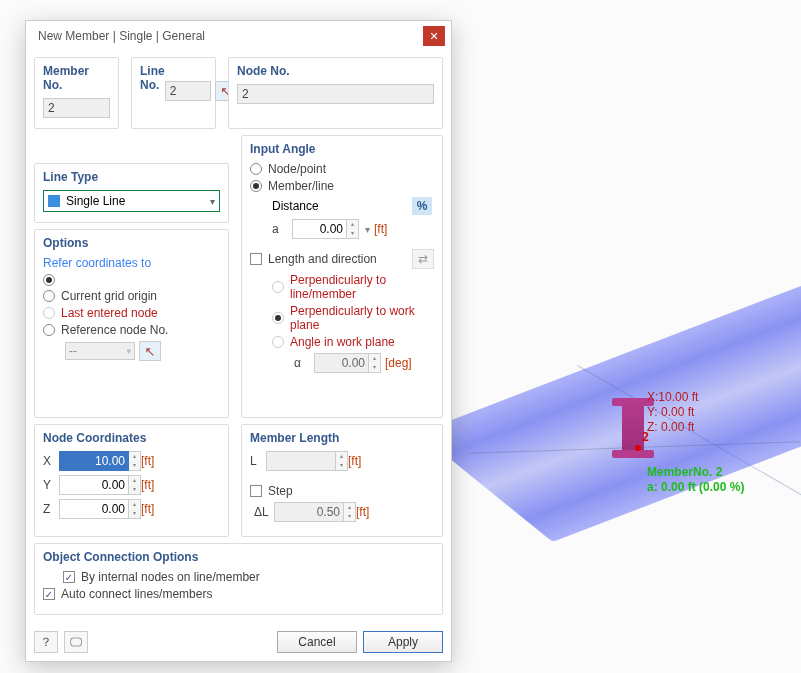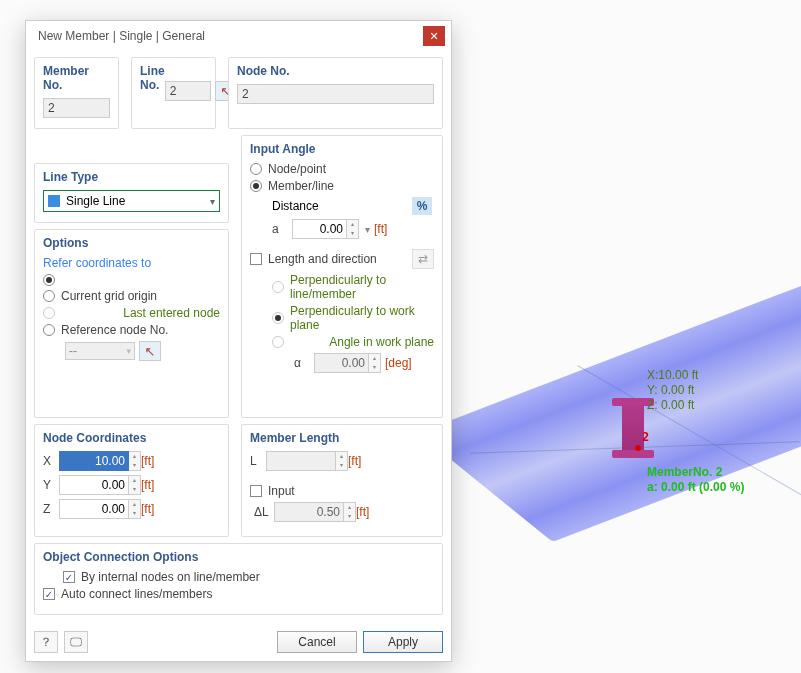--- a/index.html
+++ b/index.html
@@ -7,21 +7,21 @@
 
 
 .viewport { position: absolute; inset: 0; background: #fbfbfb; }
 .beam { position: absolute; width: 460px; height: 150px; left: 470px; top: 330px; transform: rotate(-21deg) skewX(30deg); background: linear-gradient(180deg, rgba(120,130,245,0.6) 0%, rgba(110,120,240,0.8) 20%, rgba(110,120,240,0.4) 50%, rgba(110,120,240,0.8) 80%, rgba(120,130,245,0.6) 100%); border-radius: 4px; }
 .profile { position: absolute; left: 622px; top: 398px; width: 22px; height: 60px; background: linear-gradient(180deg, #b63b8c 0%, #9c2e78 100%); border-radius: 2px; }
 .profile::before, .profile::after { content:""; position: absolute; left: -10px; width: 42px; height: 8px; background: #b63b8c; border-radius: 2px; }
 .profile::before { top:0; } .profile::after { bottom:0; }
 .node-dot { position: absolute; left: 635px; top: 445px; width: 6px; height: 6px; background: #d00; border-radius: 50%; }
 .axis-line-1 { position:absolute; left:470px; top:447px; width:330px; height:1px; background:rgba(60,80,100,0.25); transform:rotate(-2deg); }
 .axis-line-2 { position:absolute; left:560px; top:430px; width:260px; height:1px; background:rgba(80,110,180,0.35); transform:rotate(30deg); }
-.hud-gray { position:absolute; left:647px; top:368px; font-family:"Consolas",monospace; color:#4d7c0f; line-height:15px; }
+.hud-gray { position:absolute; left:647px; top:390px; font-family:"Consolas",monospace; color:#b91c1c; line-height:15px; }
 .hud-green { position:absolute; left:647px; top:465px; font-family:"Consolas",monospace; color:#1fbc1f; font-weight:bold; line-height:15px; }
 .node-num { position:absolute; left:642px; top:430px; color:#d00; font-family:monospace; font-weight:bold; }
 
 
 .win { position:absolute; left:25px; top:20px; width:427px; background:#fff; box-shadow:0 6px 24px rgba(0,0,0,0.22); border:1px solid #ccc; }
 .titlebar { height:30px; display:flex; align-items:center; padding:0 6px 0 12px; background:#fff; color:#555; }
 .titlebar .title { flex:1; font-size:12px; }
 .closebtn { width:22px; height:20px; background:#c0392b; color:#fff; display:flex; align-items:center; justify-content:center; font-size:11px; cursor:pointer; }
 
 .body { padding:6px 8px 10px 8px; display:flex; flex-direction:column; gap:6px; }
@@ -32,21 +32,21 @@
 .group-title { color:#375a8c; font-weight:600; font-size:12px; margin-bottom:6px; }
 .field { width:100%; height:20px; border:1px solid #ccc; background:#efefef; padding:0 4px; color:#444; }
 .pickbtn { width:22px; height:20px; border:1px solid #ccc; background:#e6f0f8; display:inline-flex; align-items:center; justify-content:center; cursor:pointer; color:#b04040; font-size:13px; }
 .combo { height:22px; border:1px solid #15803d; background:#fff; display:flex; align-items:center; padding:0 4px; position:relative; }
 .combo .chev { position:absolute; right:4px; color:#666; font-size:10px; }
 .sq { width:12px; height:12px; background:#3b8de0; margin-right:6px; }
 
 .radio, .check { display:flex; align-items:center; gap:6px; margin:3px 0; color:#444; cursor:pointer; }
 .radio .dot { width:12px; height:12px; border:1px solid #888; border-radius:50%; display:inline-flex; align-items:center; justify-content:center; flex-shrink:0; }
 .radio.sel .dot::after { content:""; width:6px; height:6px; background:#333; border-radius:50%; }
-.radio.dis { color:#4d7c0f;justify-content:space-between; } .radio.dis .dot{ border-color:#ccc; }
+.radio.dis { color:#b91c1c; } .radio.dis .dot{ border-color:#ccc; }
 .check .box { width:12px; height:12px; border:1px solid #888; background:#fff; display:inline-flex; align-items:center; justify-content:center; flex-shrink:0; font-size:10px; color:#375a8c; }
 .check.on .box::after { content:"✓"; }
 
 .small-combo { width:70px; height:18px; border:1px solid #ccc; background:#efefef; display:flex; align-items:center; padding:0 3px; color:#888; }
 .spin { display:inline-flex; align-items:center; }
 .spin input { width:55px; height:20px; border:1px solid #ccc; text-align:right; padding:0 3px; background:#efefef; color:#666; }
 .spin input.active { background:#fff; color:#000; }
 .spin input.selected { background:#3a76c4; color:#fff; }
 .spin .arrows { width:12px; height:20px; border:1px solid #ccc; border-left:none; display:flex; flex-direction:column; background:#f6f6f6; }
 .spin .arrows div { flex:1; font-size:6px; text-align:center; color:#888; line-height:9px; }
@@ -263,21 +263,21 @@
               <div class="arrows">
                 <div>▴</div>
                 <div>▾</div>
               </div>
             </div>
           <span class="unit">[ft]</span>
           </div>
         <div style="height:6px"></div>
         <div class="check">
             <span class="box"></span>
-            <span>Input</span>
+            <span>Step</span>
           </div>
         <div class="coord-row sub" style="padding-left:4px">
             <span class="lbl" style="width:20px">ΔL</span>
           <div class="spin">
               <input style="width: 70px;" value="0.50">
               <div class="arrows">
                 <div>▴</div>
                 <div>▾</div>
               </div>
             </div>

